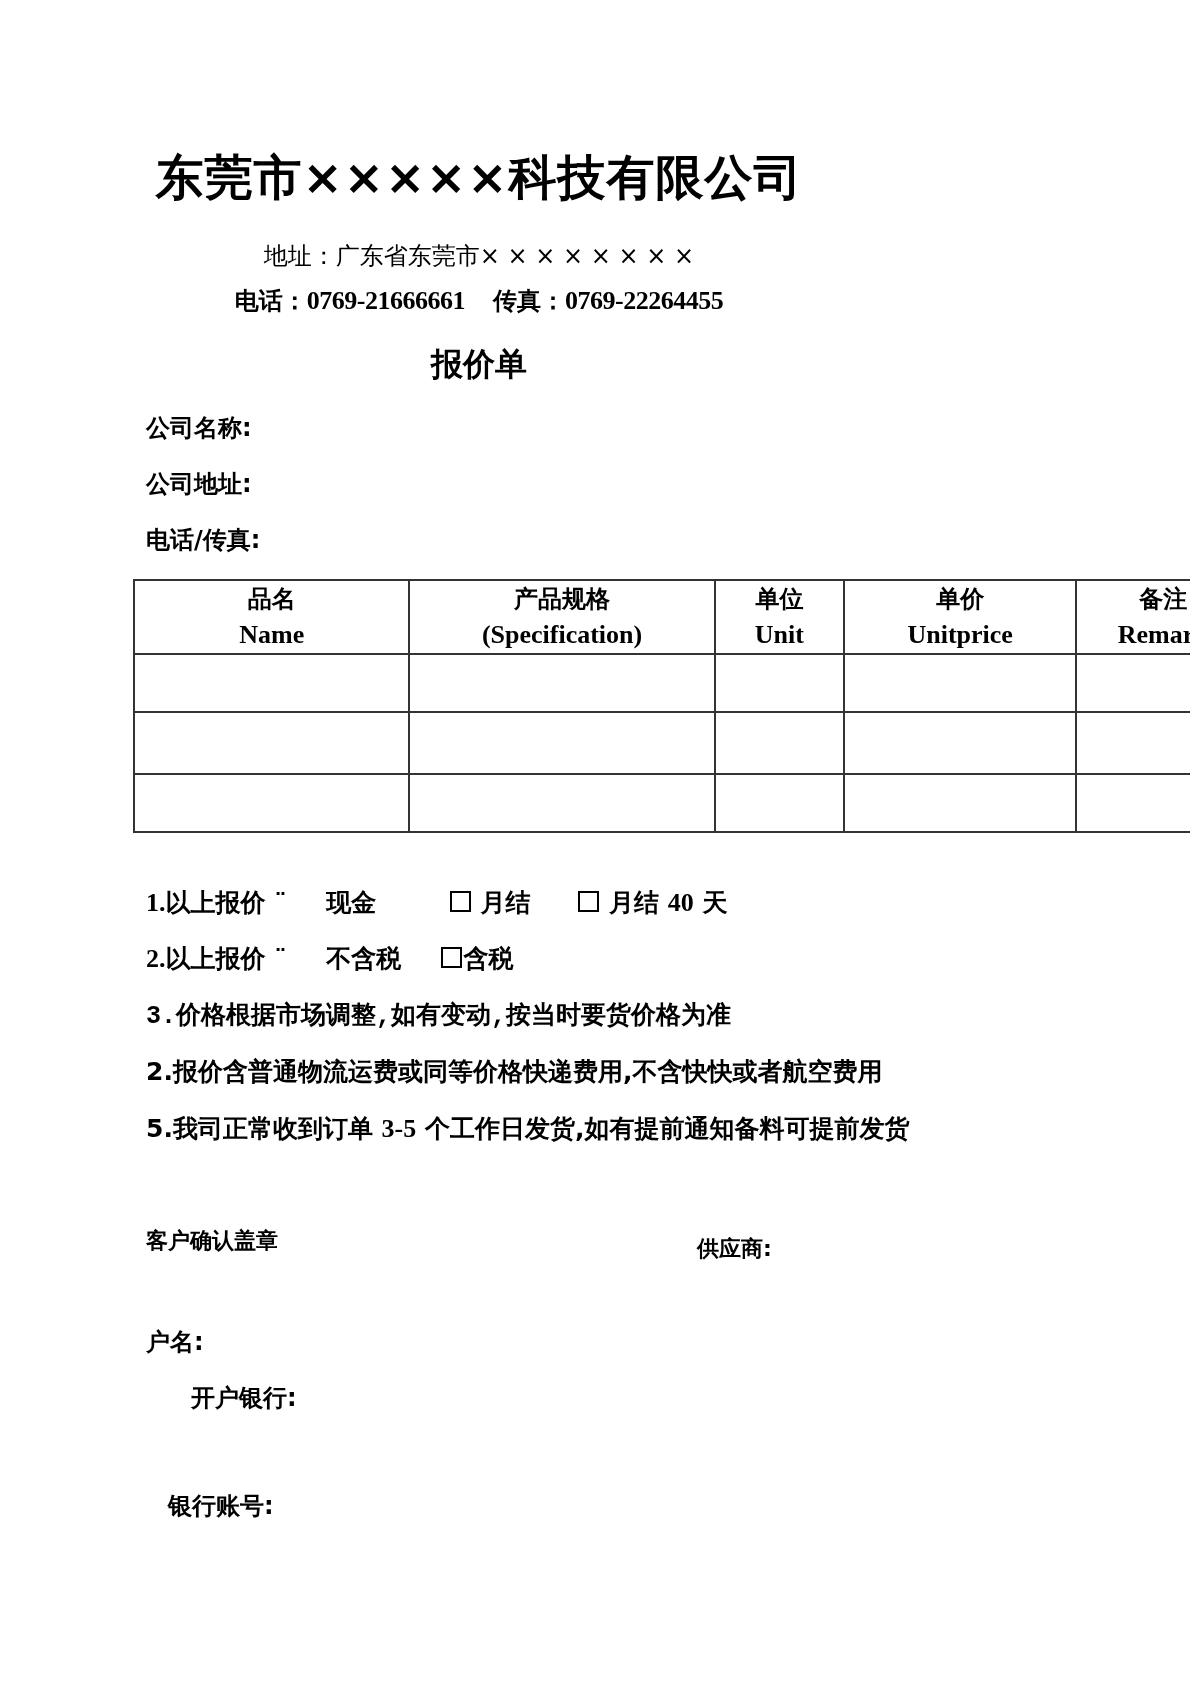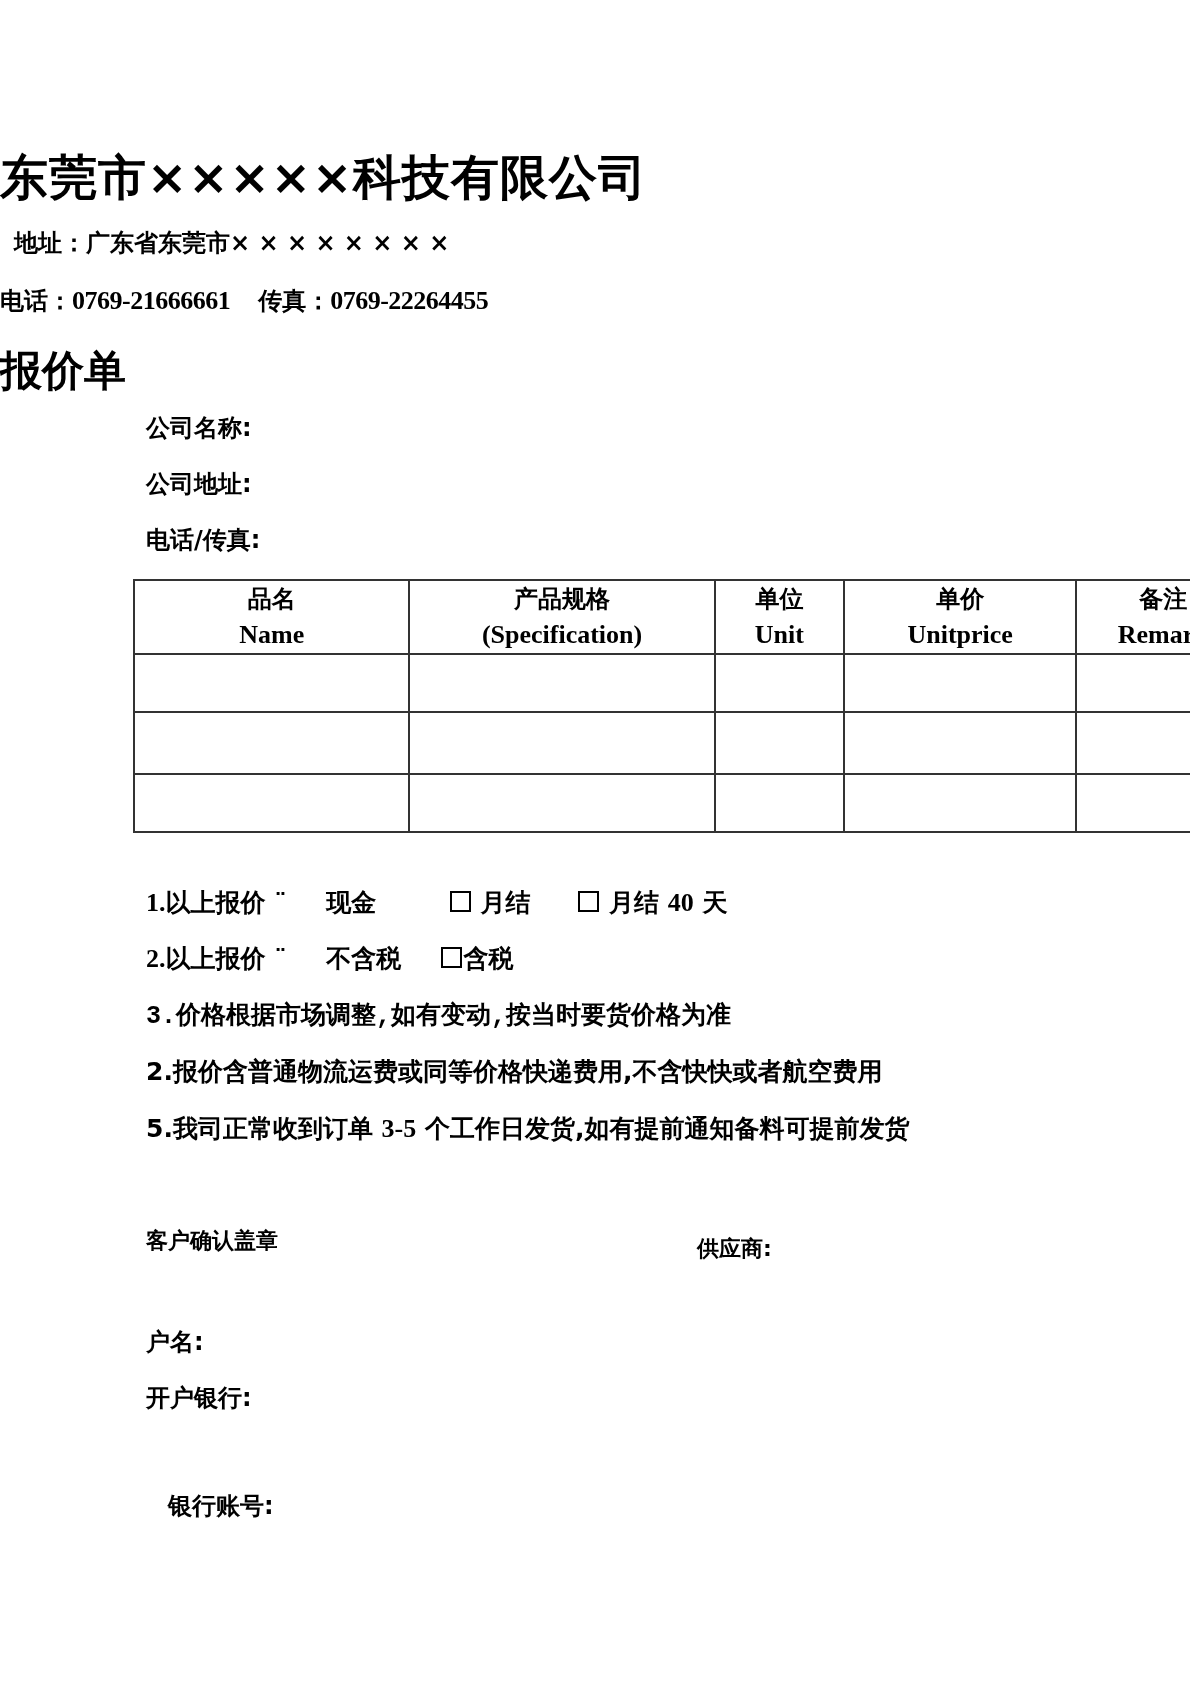--- a/index.html
+++ b/index.html
@@ -1,24 +1,24 @@
 <!DOCTYPE html>
 <html><head>
   <meta charset="utf-8">
   <style>
     html, body { margin:0; padding:0; background:#ffffff; }
     body { width:1190px; height:1682px; position:relative; overflow:hidden; color:#000; font-family:"DejaVu Sans", sans-serif; }
     .abs { position:absolute; white-space:nowrap; }
-    .center { left:0; width:958px; }
+    .center { left:0; width:958px; text-align:center; }
     .title { top:146px; font-size:48px; font-weight:bold; letter-spacing:1px; }
-    .addr { top:227px; font-size:24px; font-weight:bold;padding-left:14px; }
+    .addr { top:240px; font-size:24px; font-weight:normal; }
     .phone { top:285px; font-size:24px; font-weight:bold; }
     .phone .num { font-family:"Liberation Serif", serif; font-size:26px; letter-spacing:-0.5px; }
     .phone .gap { display:inline-block; width:28px; }
-    .doc-title { top:343px; font-size:42px; font-weight:bold; }
+    .doc-title { top:343px; font-size:32px; font-weight:bold; }
     .field { left:146px; font-size:24px; font-weight:bold; }
     table.quote { position:absolute; left:133px; top:579px; width:1118px; border-collapse:collapse; }
     table.quote td, table.quote th { border:2px solid #333; padding:0; text-align:center; vertical-align:middle; }
     table.quote th { height:72px; font-weight:bold; font-size:24px; line-height:36px; }
     table.quote th .en { font-family:"Liberation Serif", serif; font-size:26px; }
     table.quote td { height:56px; }
     .note { left:146px; font-size:25px; font-weight:bold; }
     .note .num { font-family:"Liberation Serif", serif; font-size:26px; }
     .box { display:inline-block; width:17px; height:17px; border:2px solid #000; vertical-align:-1px; margin:0 10px 0 0; }
     .sig { font-size:22px; font-weight:bold; top:1226px; }
@@ -119,14 +119,14 @@
 <div class="abs note" style="top:998px;font-family:Liberation Mono, monospace;">3.价格根据市场调整,如有变动,按当时要货价格为准</div>
 <div class="abs note" style="top:1055px;">2.报价含普通物流运费或同等价格快递费用,不含快快或者航空费用</div>
 <div class="abs note" style="top:1112px;">
   <span>5.我司正常收到订单 </span><span class="num">3-5</span><span> 个工作日发货,如有提前通知备料可提前发货</span>
 </div>
 
 <div class="abs sig" style="left:146px;">客户确认盖章</div>
 <div class="abs sig" style="left:697px;margin-top:8px;">供应商:</div>
 
 <div class="abs bank" style="top:1326px;">户名:</div>
-<div class="abs bank" style="top:1382px;">开户银行:</div>
+<div class="abs bank" style="top:1382px;margin-left:45px;">开户银行:</div>
 <div class="abs bank" style="top:1490px;margin-left:22px;">银行账号:</div>
 
 </body></html>

